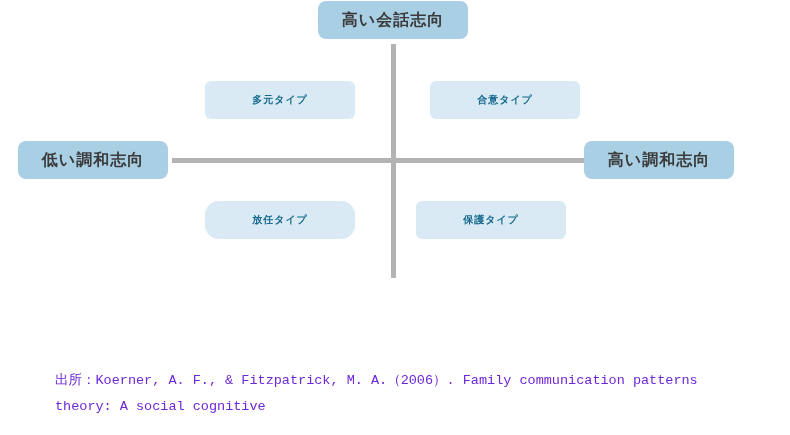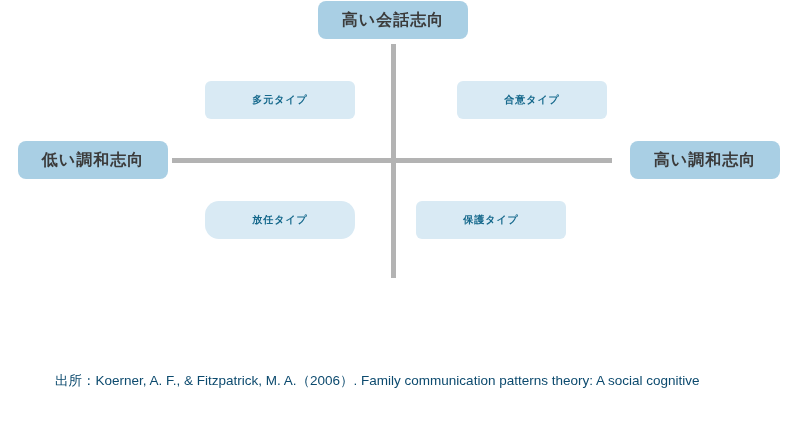--- a/index.html
+++ b/index.html
@@ -1,76 +1,76 @@
 <!DOCTYPE html>
 <html><head>
 <meta charset="utf-8">
 <style>
   html, body { margin: 0; padding: 0; background: #ffffff; }
   .canvas {
     position: relative;
     width: 790px;
     height: 435px;
     background: #ffffff;
-    font-family: Liberation Sans, sans-serif;
+    font-family: Liberation Mono, monospace;
     overflow: hidden;
   }
   .axis-box {
     position: absolute;
     width: 150px;
     height: 38px;
     background: #a9cfe4;
     border-radius: 8px;
     display: flex;
     align-items: center;
     justify-content: center;
     font-size: 16px;
     font-weight: 600;
     color: #3b3b3b;
     letter-spacing: 1px;
   }
   .axis-top    { left: 318px; top: 1px; }
   .axis-left   { left: 18px;  top: 141px; }
-  .axis-right  { left: 584px; top: 141px; margin-left: 46px; }
+  .axis-right  { left: 584px; top: 141px; }
   .axis-bottom { left: 318px; top: 281px; }
 
   .quad-box {
     position: absolute;
     width: 150px;
     height: 38px;
     background: #d9eaf4;
     border-radius: 6px;
     display: flex;
     align-items: center;
     justify-content: center;
     font-size: 10px;
     font-weight: 600;
     color: #16698c;
     letter-spacing: 1px;
   }
   .quad-tl { left: 205px; top: 81px; }
-  .quad-tr { left: 430px; top: 81px; margin-left: 27px; }
+  .quad-tr { left: 430px; top: 81px; }
   .quad-bl { left: 205px; top: 201px; border-radius: 14px; }
   .quad-br { left: 416px; top: 201px; }
 
   .axis-line {
     position: absolute;
     background: #b3b3b3;
   }
   .axis-line.vertical   { left: 391px; top: 44px;  width: 5px;   height: 234px; }
   .axis-line.horizontal { left: 172px; top: 158px; width: 440px; height: 5px; }
 
   .footer {
     position: absolute;
     left: 55px;
     top: 368px;
     width: 695px;
     font-size: 13.5px;
     line-height: 26px;
-    color: #0c4a6e;
+    color: #6d28d9;
   }
 </style>
 </head>
 <body>
 
 <div class="canvas">
 
   <div class="axis-line vertical"></div>
   <div class="axis-line horizontal"></div>
 

